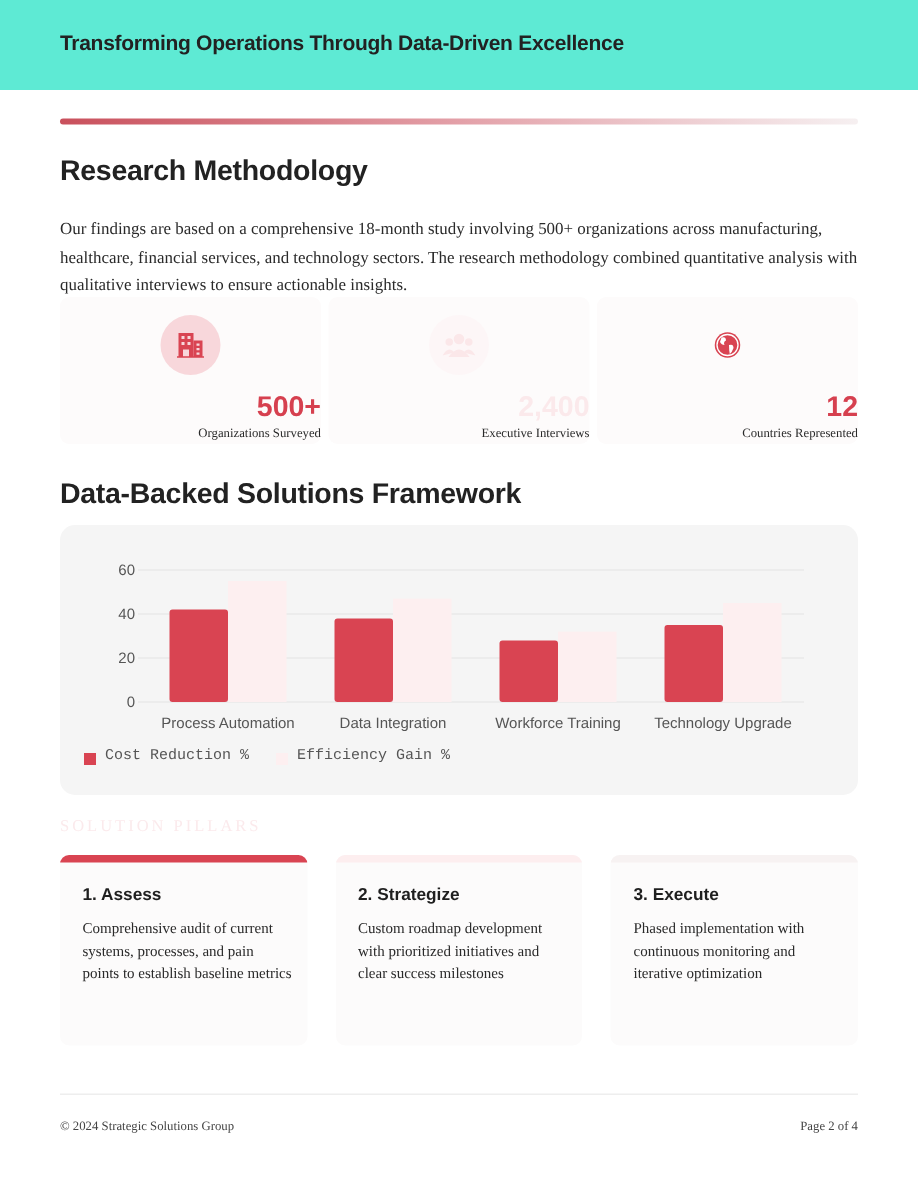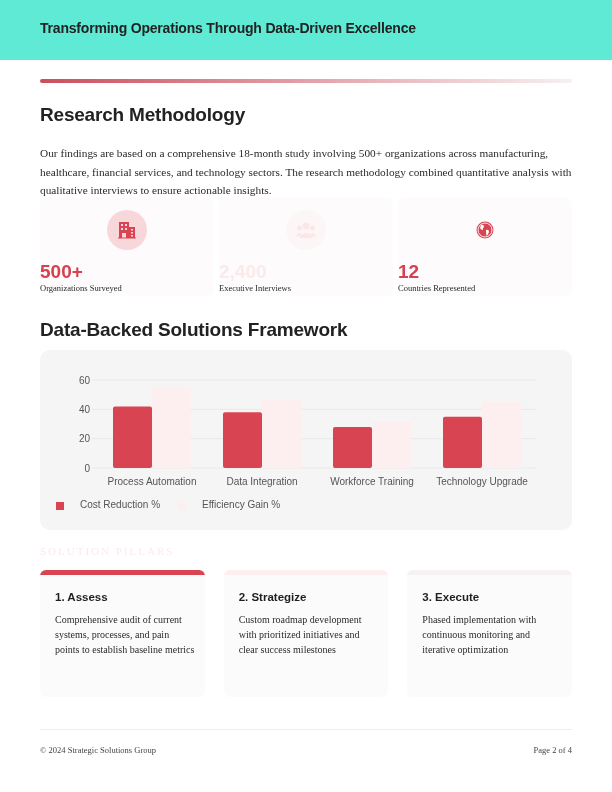--- a/index.html
+++ b/index.html
@@ -5,28 +5,28 @@
   * { box-sizing: border-box; margin: 0; padding: 0; }
   html, body { width: 612px; height: 792px; background: #ffffff; overflow: hidden; }
   body { position: relative; font-family: "Liberation Sans", sans-serif; color: #1f1f1f; }
   .header { position: absolute; left: 0; top: 0; width: 612px; height: 60px; background: #5eead4; }
   .header-title { position: absolute; left: 40px; top: 20px; font-size: 14px; font-weight: bold; color: #222; letter-spacing: -0.2px; }
   .accent-rule { position: absolute; left: 40px; top: 79px; width: 532px; height: 4px; border-radius: 2px;
     background: linear-gradient(90deg, #c9505c 0%, #e3a0a8 50%, #f6f0f1 100%); }
   .h2 { position: absolute; left: 40px; font-size: 19px; font-weight: bold; color: #222; letter-spacing: -0.2px; }
   .intro { position: absolute; left: 40px; top: 144px; width: 532px; font-family: "Liberation Serif", serif; font-size: 11.3px; line-height: 18.5px; color: #2a2a2a; }
   .stats { position: absolute; left: 40px; top: 198px; width: 532px; height: 98px; display: flex; gap: 5px; }
-  .stat { flex: 1; background: #fdfbfb; border-radius: 6px; position: relative; text-align: left; }
+  .stat { flex: 1; background: #fdfbfb; border-radius: 6px; position: relative; text-align: right; }
   .stat-icon { position: absolute; left: 50%; top: 12px; width: 40px; height: 40px; margin-left: -20px; border-radius: 50%; display: flex; align-items: center; justify-content: center; }
   .stat-value { position: absolute; left: 0; right: 0; top: 63px; font-size: 19px; font-weight: bold; color: #d6404f; }
   .stat-label { position: absolute; left: 0; right: 0; top: 85px; font-family: "Liberation Serif", serif; font-size: 8.5px; color: #2a2a2a; }
   .chart-card { position: absolute; left: 40px; top: 350px; width: 532px; height: 180px; background: #f5f5f5; border-radius: 10px; }
   .chart-svg { position: absolute; left: 0; top: 0; }
   .legend { position: absolute; left: 56px; top: 499px; display: flex; gap: 18px; font-size: 10px; color: #555; }
-  .legend-item { display: flex; align-items: flex-end; gap: 16px; }
+  .legend-item { display: flex; align-items: flex-end; gap: 6px; font-family: Liberation Mono, monospace; }
   .legend-swatch { width: 8px; height: 8px; display: inline-block; }
   .kicker { position: absolute; left: 40px; top: 545px; font-family: "Liberation Serif", serif; font-size: 11px; letter-spacing: 2px; color: #fbeaec; }
   .pillars { position: absolute; left: 40px; top: 570px; width: 532px; height: 127px; display: flex; gap: 19px; justify-content: flex-end; }
   .pillar { flex: 1; position: relative; background: #fcfbfb; border-radius: 6px; overflow: hidden; }
   .pillar-bar { position: absolute; left: 0; top: 0; right: 0; height: 5px; }
   .pillar-title { position: absolute; left: 15px; top: 21px; font-size: 11.5px; font-weight: bold; color: #1f1f1f; }
   .pillar-text { position: absolute; left: 15px; top: 42px; right: 10px; font-family: "Liberation Serif", serif; font-size: 10px; line-height: 15px; color: #2a2a2a; }
   .footer-rule { position: absolute; left: 40px; top: 729px; width: 532px; height: 1px; background: #eeeeee; }
   .footer-left { position: absolute; left: 40px; top: 745px; font-family: "Liberation Serif", serif; font-size: 8.5px; color: #444; }
   .footer-right { position: absolute; right: 40px; top: 745px; font-family: "Liberation Serif", serif; font-size: 8.5px; color: #444; }

